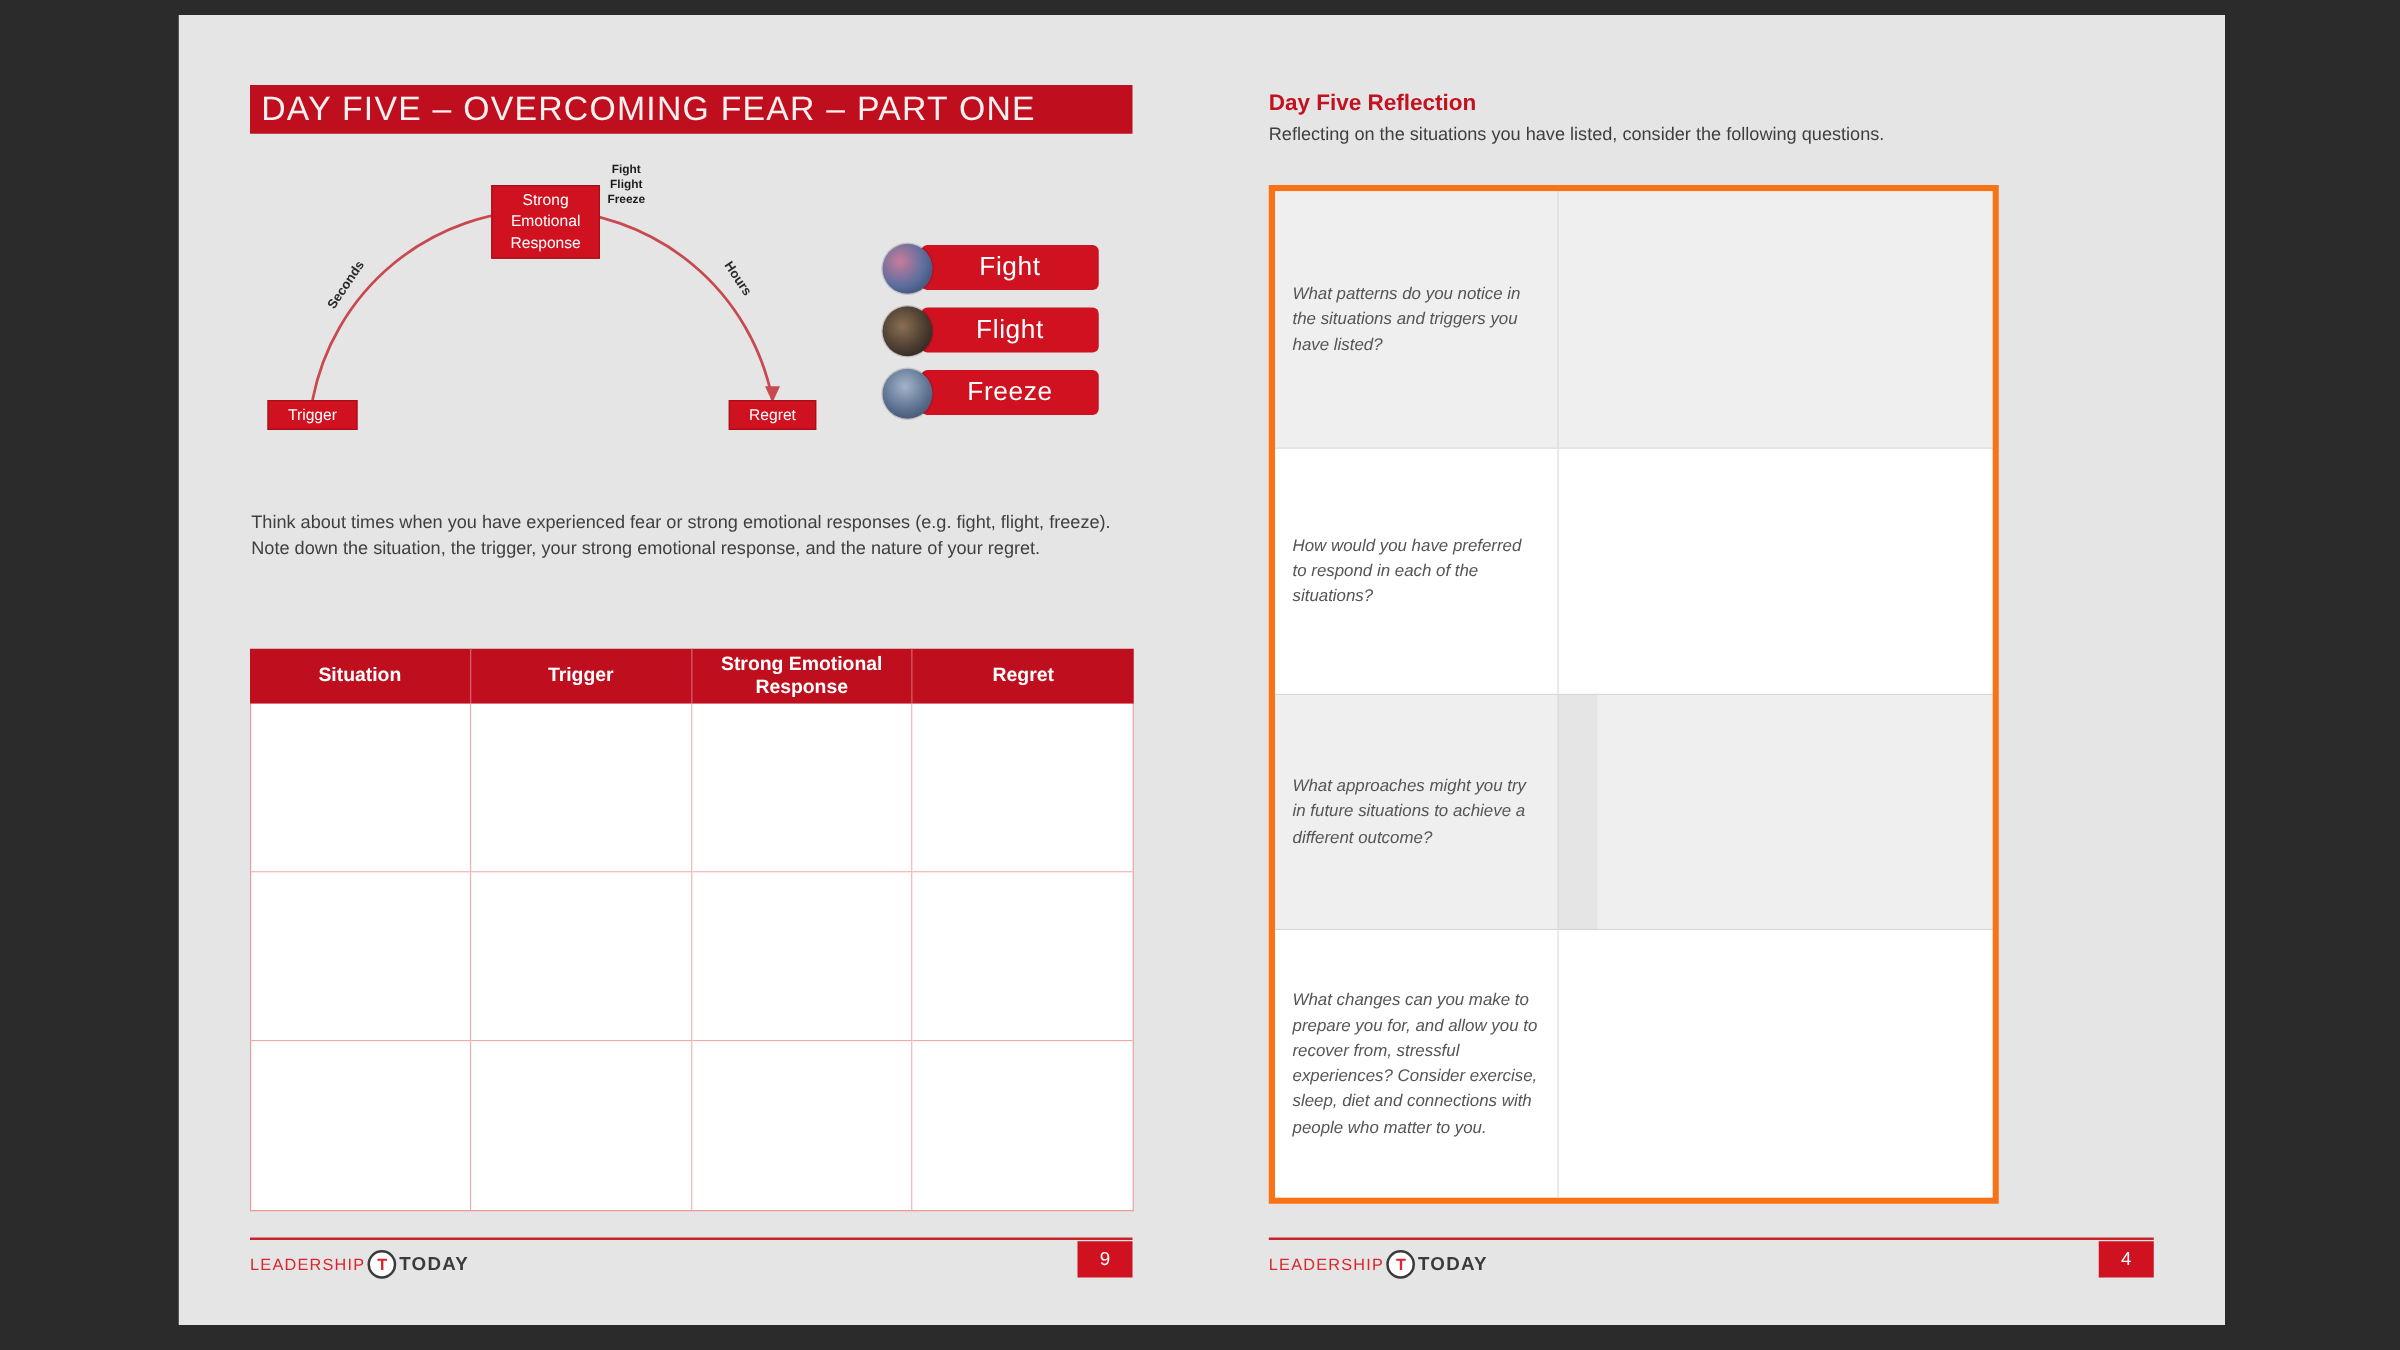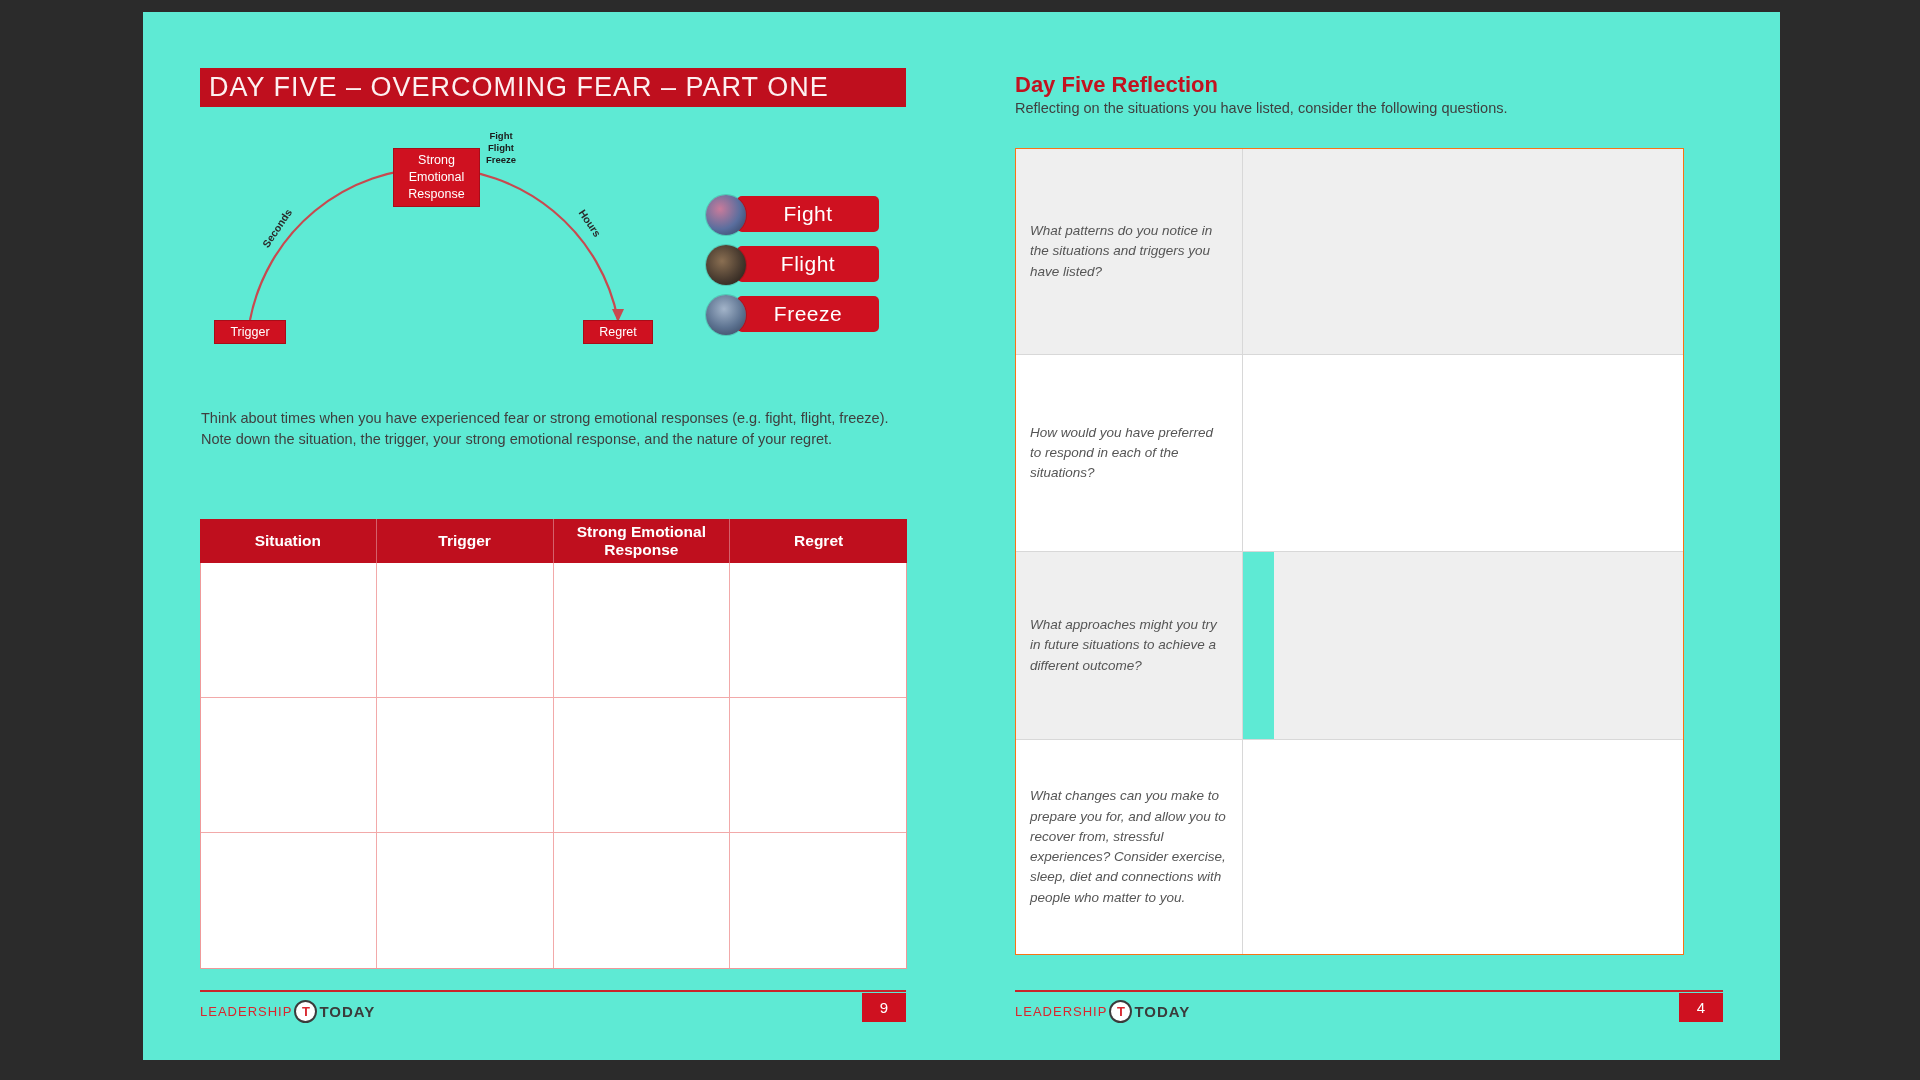--- a/index.html
+++ b/index.html
@@ -1,21 +1,21 @@
 <!DOCTYPE html>
 <html><head>
 <meta charset="utf-8">
 <style>
   * { margin:0; padding:0; box-sizing:border-box; }
   html,body { width:1920px; height:1080px; overflow:hidden; }
   body { background:#2b2b2b; font-family:"Liberation Sans", sans-serif; }
   .abs { position:absolute; }
   .spread {
     position:absolute; left:143px; top:12px; width:1637px; height:1048px;
-    background:#5eead4;
+    background:#e5e5e5;
   }
   
   .title-banner {
     left:57px; top:56px; width:706px; height:39px;
     background:#bf0f1e; color:#fdf0f0; font-size:27px; letter-spacing:1px;
     line-height:39px; padding-left:9px; white-space:nowrap;
   }
   .diagram-svg { left:50px; top:120px; width:480px; height:210px; }
   .node-box {
     background:#cf1120; color:#fff; text-align:center;
@@ -58,23 +58,23 @@
     color:#fff; font-weight:bold; font-size:15.5px; display:flex;
     align-items:center; justify-content:center; text-align:center; line-height:1.15;
     border-right:1px solid #d4616b;
   }
   .ws-header .hcell:last-child { border-right:none; }
   .ws-body { display:grid; grid-template-columns:repeat(4,1fr); border:1px solid #e99; border-top:none; }
   .ws-cell { height:135px; border-right:1px solid #f2a9a9; border-bottom:1px solid #f2a9a9; background:#fff; }
   .ws-cell.last-col { border-right:none; }
   .ws-cell.last-row { border-bottom:none; }
   
-  .reflect-title { left:872px; top:60px; font-size:22px; font-weight:bold; color:#c2121f; }
+  .reflect-title { left:872px; top:60px; font-size:18px; font-weight:bold; color:#c2121f; }
   .reflect-intro { left:872px; top:88px; font-size:14.5px; color:#3f3f3f; }
-  .reflect-table { left:872px; top:136px; width:669px; border:1px solid #f97316; }
+  .reflect-table { left:872px; top:136px; width:584px; border:5px solid #f97316; }
   .r-row { display:flex; border-bottom:1px solid #d8d8d8; }
   .r-row:last-child { border-bottom:none; }
   .r-row.shaded .q-cell, .r-row.shaded .a-cell { background:#efefef; }
   .q-cell {
     width:227px; border-right:1px solid #d8d8d8; display:flex; align-items:center;
     padding:10px 14px; font-style:italic; font-size:13.5px; color:#555; line-height:1.5;
     background:#fff;
   }
   .a-cell { flex:1; background:#fff; }
   .row-1 { height:206px; } .row-2 { height:197px; } .row-3 { height:188px;gap:31px; } .row-4 { height:214px; }

